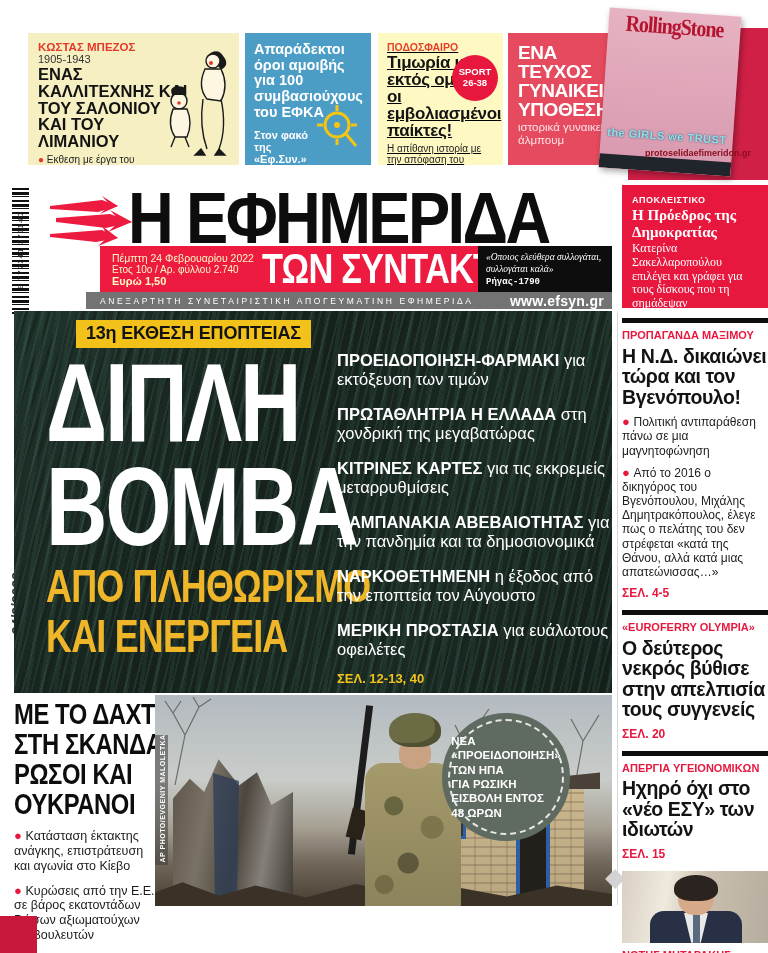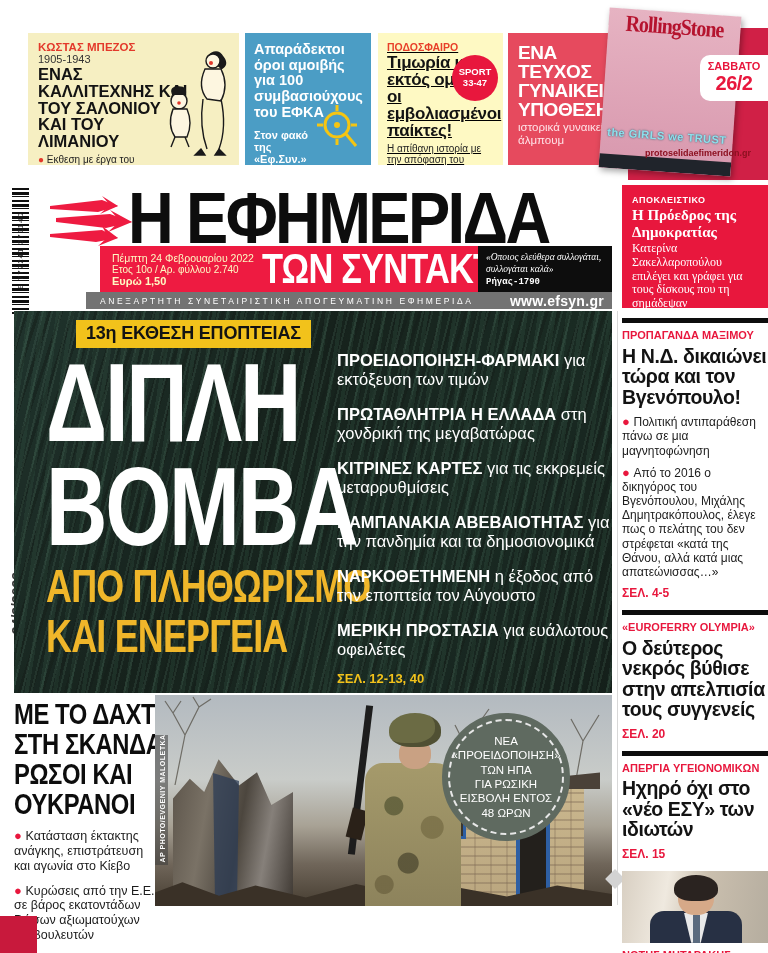--- a/index.html
+++ b/index.html
@@ -143,22 +143,22 @@
       radial-gradient(circle at 45% 70%, rgba(80,75,50,0.8) 0 10px, transparent 11px),
       radial-gradient(circle at 20% 85%, rgba(110,100,65,0.8) 0 9px, transparent 10px),
       linear-gradient(#a59a6b,#8d835c); }
   .s-rifle { position:absolute; left:26px; top:-8px; width:7px; height:150px; background:#1d1d1d; transform:rotate(7deg); }
   .s-rifle2 { position:absolute; left:18px; top:96px; width:16px; height:30px; background:#2a2118; transform:rotate(14deg); }
   .photo-credit { position:absolute; left:0; top:40px; width:13px; height:130px; background:rgba(60,60,60,0.55); }
   .photo-credit span { position:absolute; left:-57px; top:60px; transform:rotate(-90deg); transform-origin:center; color:#fff;
     font-size:7px; font-weight:bold; letter-spacing:0.5px; white-space:nowrap; width:128px; }
   .circle-badge { position:absolute; right:42px; top:18px; width:128px; height:128px; border-radius:50%;
     background:#5f6a60; border:3px solid #5f6a60; outline:2px dashed #e8e8e8; outline-offset:-8px;
-    display:flex; align-items:center; justify-content:center; text-align:center;
-    color:#fff; font-weight:normal; font-size:11.5px; line-height:1.25; white-space:pre-line; padding:10px; }
+    display:flex; align-items:center; justify-content:center; 
+    color:#fff; font-weight:bold; font-size:11.5px; line-height:1.25; white-space:pre-line; padding:10px; }
 
   .corner-red { position:absolute; left:0; top:916px; width:37px; height:37px; background:#c8193c; }
 
   
   .rcol { position:absolute; left:622px; top:185px; width:146px; }
   .rcol-line { position:absolute; left:617px; top:311px; width:1px; height:594px; background:#d8d8d8; }
   .tail-diamond { position:absolute; left:608px; top:872px; width:14px; height:14px; background:#d3d3d3; transform:rotate(45deg); }
   .excl-box { background:#e8173d; color:#fff; padding:10px 10px 12px; height:123px; }
   .excl-box .kicker { font-size:9px; font-weight:bold; letter-spacing:0.5px; }
   .excl-box .title { font-family:"Liberation Serif","DejaVu Serif",serif; font-weight:bold; font-size:15px; line-height:1.1; margin-top:2px; }
@@ -223,41 +223,37 @@
         <line x1="38" y1="22" x2="44" y2="22"></line>
       </g>
       <circle cx="24" cy="22" r="3" fill="#f5c512"></circle>
     </svg>
   </div>
 
   <div class="topbox box-sport">
     <div class="kicker">ΠΟΔΟΣΦΑΙΡΟ</div>
     <div class="sport-badge">
       <span>SPORT</span>
-      <span>33-47</span>
+      <span>26-38</span>
     </div>
     <div class="title" style="width:110px;">Τιμωρία και εκτός ομάδας οι εμβολιασμένοι παίκτες!</div>
     <div class="body">Η απίθανη ιστορία με την απόφαση του προέδρου της ρουμανικής Στεάουα</div>
   </div>
 
   <div class="topbox box-mag">
     <div class="title">ΕΝΑ ΤΕΥΧΟΣ ΓΥΝΑΙΚΕΙΑ ΥΠΟΘΕΣΗ!</div>
     <div class="body">ιστορικά γυναικεία άλμπουμ</div>
   </div>
 
   <div class="promo-panel"></div>
   <div class="rs-cover">
     <div class="rs-logo">RollingStone</div>
     <div class="rs-people"></div>
     <div class="rs-title-line">the GIRLS we TRUST</div>
     <div class="rs-bottom"></div>
-  </div>
-  <div class="sat-bubble">
-    <div class="d1">ΣΑΒΒΑΤΟ</div>
-    <div class="d2">26/2</div>
   </div>
   <div class="watermark">protoselidaefimeridon.gr</div>
 
   <svg class="mast-logo" width="84" height="52" viewBox="0 0 84 52">
     <g fill="#ee1b41">
       <polygon points="2,10 54,4 70,10 50,16 2,13"></polygon>
       <polygon points="8,22 62,18 84,26 58,32 8,26"></polygon>
       <polygon points="2,38 54,34 70,42 48,46 2,41"></polygon>
       <polygon points="54,0 70,10 52,18 62,9"></polygon>
       <polygon points="62,14 84,26 60,36 72,25"></polygon>

